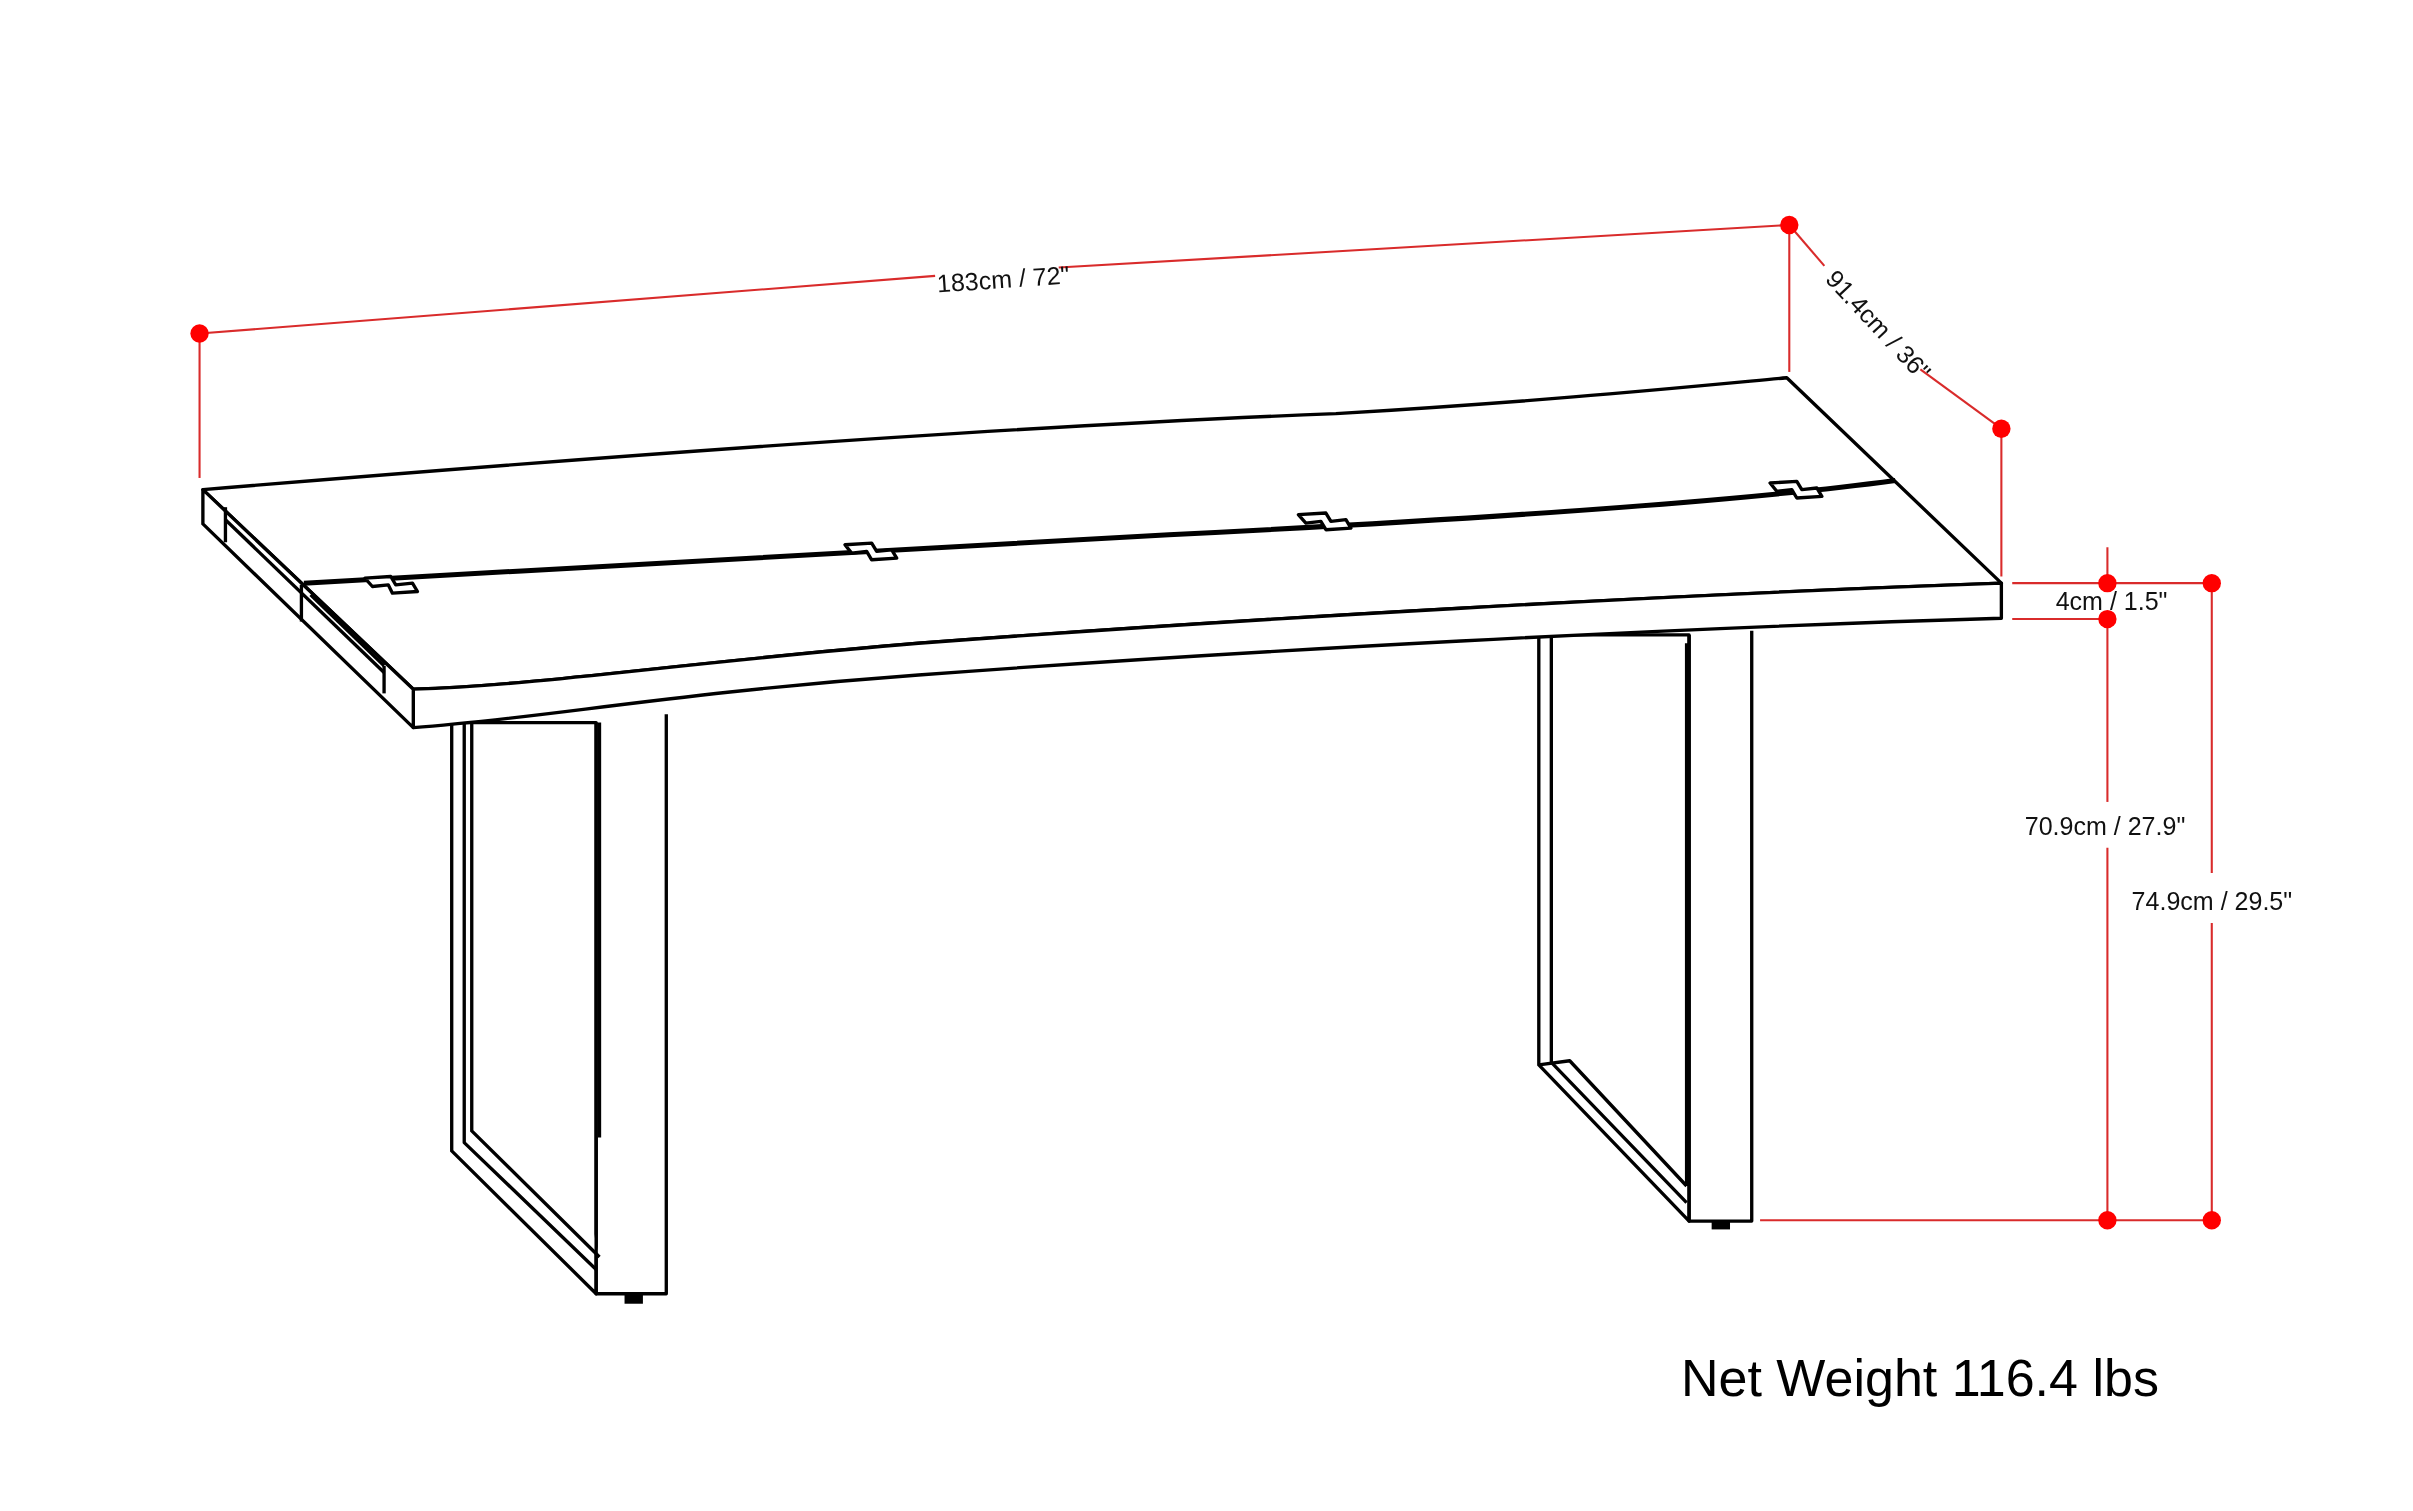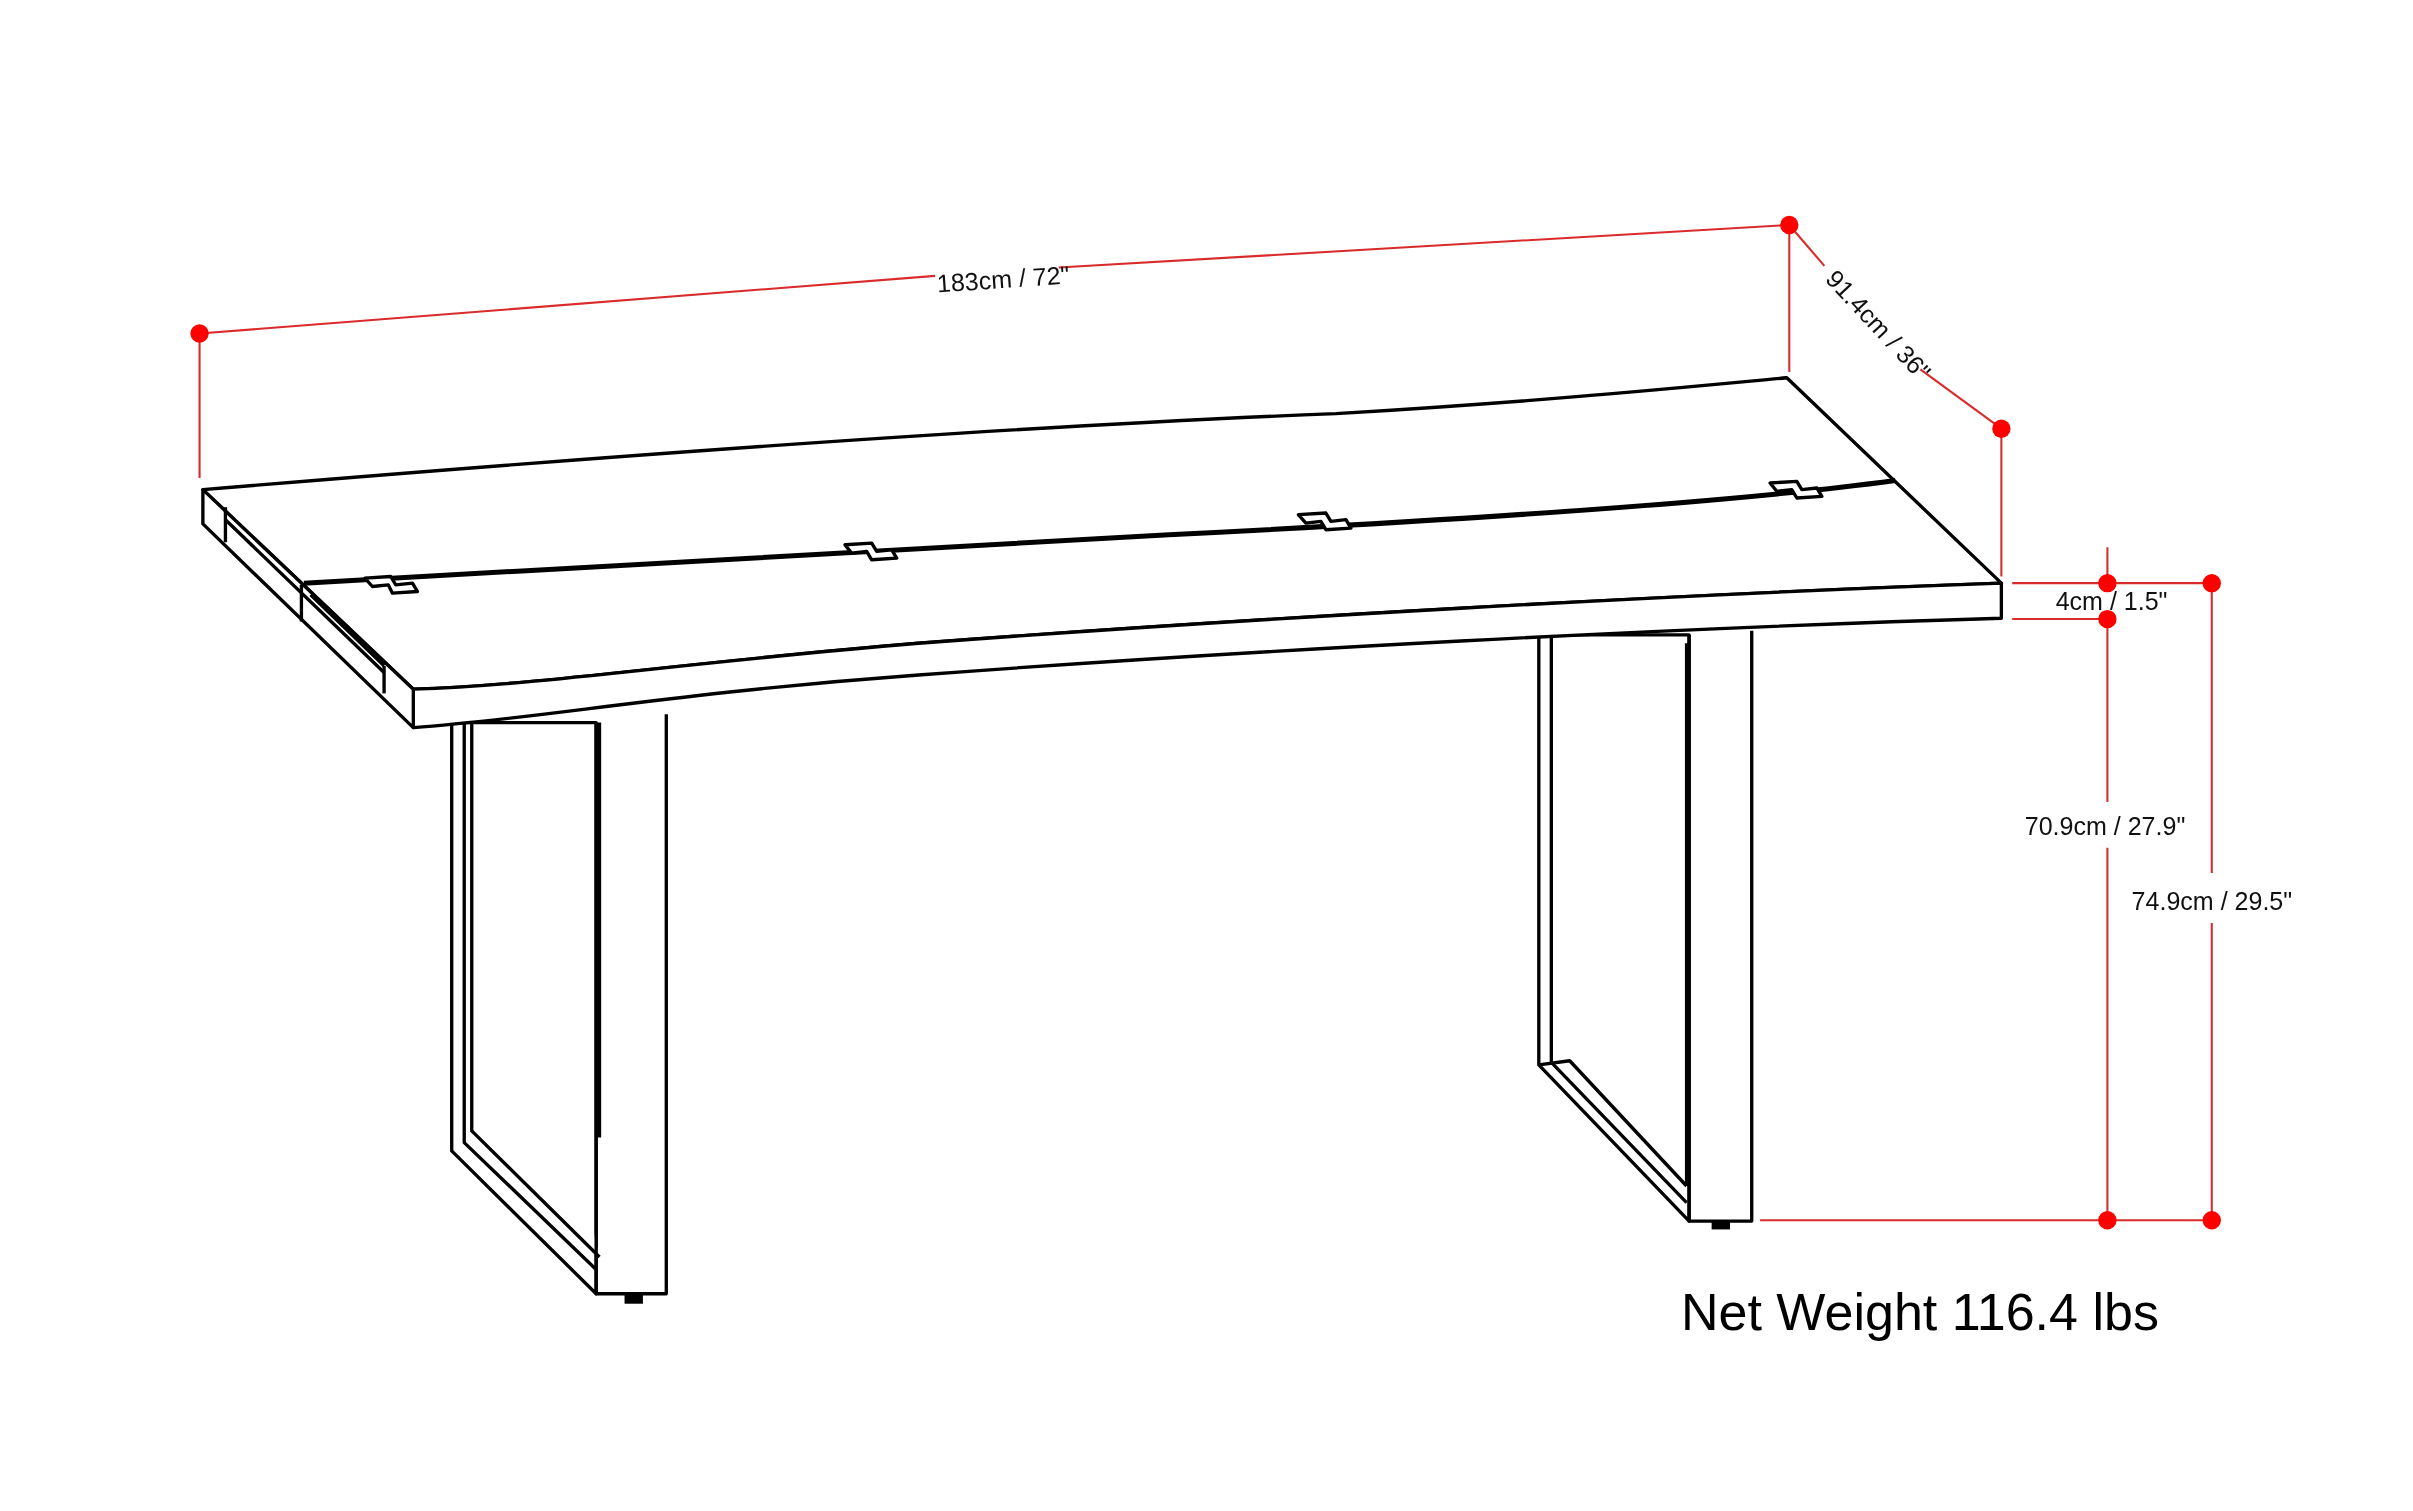--- a/index.html
+++ b/index.html
@@ -3,21 +3,21 @@
 <meta charset="utf-8">
 <style>
   html, body { margin:0; padding:0; background:#ffffff; }
   body { width:2413px; height:1512px; overflow:hidden; position:relative; font-family:"Liberation Sans", sans-serif; }
   svg { position:absolute; left:0; top:0; }
   .ln { stroke:#000; stroke-width:4; fill:none; stroke-linejoin:round; }
   .lnw { stroke:#000; stroke-width:4; fill:#fff; stroke-linejoin:round; }
   .dim { stroke:#d92b2b; stroke-width:2.5; fill:none; }
   .dot { fill:#ff0000; }
   .lbl { font-family:"Liberation Sans", sans-serif; font-size:30px; fill:#111; }
-  .weight { position:absolute; left:1681px; top:1282px; font-size:52px; color:#000; font-family:"Liberation Sans", sans-serif; }
+  .weight { position:absolute; left:1681px; top:1348px; font-size:52px; color:#000; font-family:"Liberation Sans", sans-serif; }
 </style>
 </head>
 <body>
 
 <svg width="2413" height="1512" viewBox="0 0 2890 1810">
 
   <g>
 
     <line class="dim" x1="239" y1="399" x2="1120" y2="330"></line>
     <line class="dim" x1="1268" y1="320" x2="2143" y2="269"></line>

